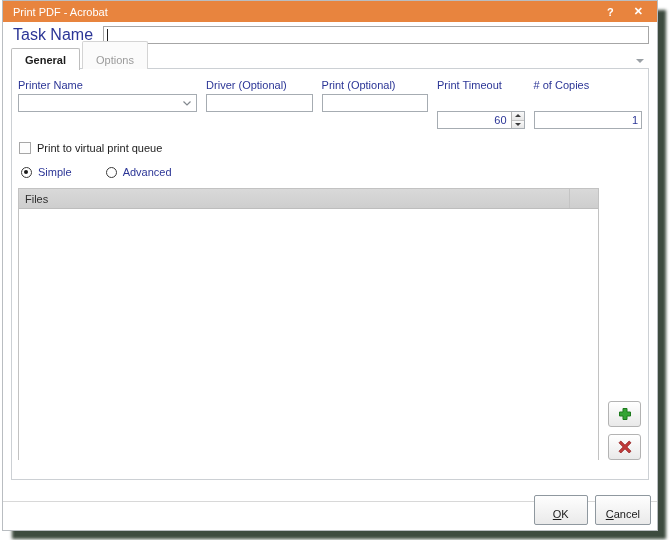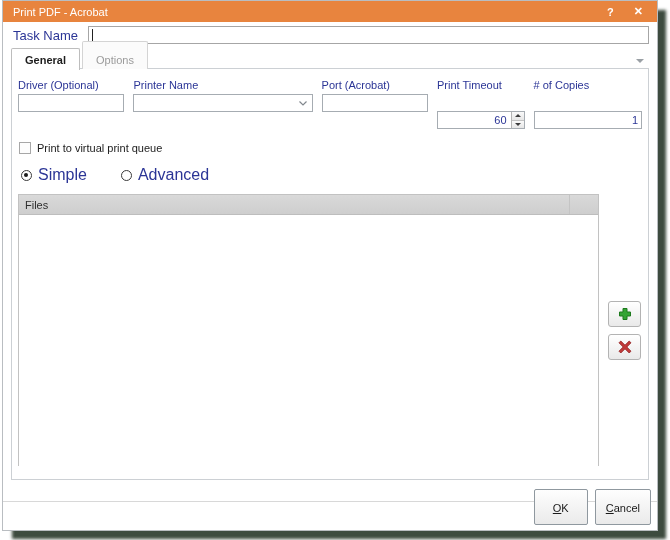--- a/index.html
+++ b/index.html
@@ -15,21 +15,21 @@
   }
   
   .titlebar {
     height:21px; background:#e8843e; display:flex; align-items:center;
     padding:0 14px 0 10px; gap:20px;
   }
   .titlebar .title { flex:1; color:#fff; font-size:11px; }
   .tb-btn { color:#fff; font-size:11px; font-weight:bold; cursor:default; }
   
   .taskrow { display:flex; align-items:center; margin:4px 8px 3px 10px; gap:10px; }
-  .taskrow label { font-size:13px; color:#2b3596; white-space:nowrap; }
+  .taskrow label { font-size:16px; color:#2b3596; white-space:nowrap; }
   .taskinput { flex:1; height:18px; border:1px solid #a6a6a6; background:#fff; position:relative; }
   .caret { position:absolute; left:3px; top:2px; bottom:2px; width:1px; background:#222; }
   
   .tabstrip { position:relative; margin:2px 8px 0 8px; height:22px; display:flex; align-items:flex-end; gap:2px; z-index:2; }
   .tab {
     font-size:11px; padding:12px 13px 3px; background:#fbfbfb; color:#9b9b9b;
     border:1px solid #d4d4d4; border-bottom:none; border-radius:2px 2px 0 0; margin-bottom:0px;
   }
   .tab.active {
     background:#fff; border-color:#bdbdbd; color:#1d1d1d; font-weight:bold;
@@ -62,46 +62,46 @@
     display:flex; flex-direction:column; border-left:1px solid #b4b4b4;
   }
   .spin { flex:1; background:linear-gradient(#fafafa,#e6e6e6); display:flex; align-items:center; justify-content:center; }
   .spin.up { border-bottom:1px solid #c2c2c2; }
   .tri-up   { width:0; height:0; border-left:3px solid transparent; border-right:3px solid transparent; border-bottom:3px solid #3c3c3c; }
   .tri-down { width:0; height:0; border-left:3px solid transparent; border-right:3px solid transparent; border-top:3px solid #3c3c3c; }
   
   .checkrow { margin:13px 0 0 1px; display:flex; align-items:center; gap:6px; font-size:11px; color:#1c1c1c; }
   .cbx { width:12px; height:12px; border:1px solid #a7a7a7; background:#fdfdfd; flex:none; }
   .radiorow { margin:12px 0 0 3px; display:flex; gap:34px; }
-  .radio { display:flex; align-items:center; gap:6px; font-size:16px; color:#2b3596; }
+  .radio { display:flex; align-items:center; gap:6px; font-size:11px; color:#2b3596; }
   .rcircle { width:11px; height:11px; border:1.5px solid #3a3a3a; border-radius:50%; position:relative; background:#fff; flex:none; }
   .radio.selected .rcircle::after {
     content:""; position:absolute; left:2px; top:2px; width:4px; height:4px;
     border-radius:50%; background:#1c1c1c;
   }
   
-  .filesarea { margin-top:10px; display:flex; align-items:center; }
+  .filesarea { margin-top:10px; display:flex; align-items:flex-end; }
   .fileslist { width:581px; height:272px; border:1px solid #c2c2c2; background:#fff; }
   .files-header {
     height:20px; background:linear-gradient(#d9d9d9,#cecece); border-bottom:1px solid #bdbdbd;
     display:flex; align-items:center; padding:0 6px; font-size:11px; color:#2e2e2e; position:relative;
   }
   .files-header::after { content:""; position:absolute; right:28px; top:0; bottom:0; border-left:1px solid #c4c4c4; }
   .files-body { height:251px; background:#fff; }
   .btncol { margin-left:9px; display:flex; flex-direction:column; gap:7px; }
   .iconbtn {
     width:33px; height:26px; border:1px solid #b3b3b3; border-radius:3px;
     background:linear-gradient(#ffffff,#e9e9e9); display:flex; align-items:center; justify-content:center;
     padding:0; cursor:pointer;
   }
   
   .footer-sep { position:absolute; left:0; right:0; bottom:28px; border-top:1px solid #d8d8d8; }
   .footer { position:absolute; right:6px; bottom:5px; display:flex; gap:7px; }
   .btn {
-    min-width:54px; height:36px; font:11px "Liberation Sans", sans-serif; color:#1a1a1a;
+    min-width:54px; height:30px; font:11px "Liberation Sans", sans-serif; color:#1a1a1a;
     background:linear-gradient(#fefefe,#eaeaea); border:1px solid #8f989f; border-radius:2px; padding:12px 10px;
   }
 </style>
 </head>
 <body>
 
 <div class="stage">
   <div class="window">
 
     <div class="titlebar">
@@ -119,34 +119,34 @@
 
     <div class="tabstrip">
       <div class="tab active">General</div>
       <div class="tab">Options</div>
       <span class="strip-arrow"></span>
     </div>
 
     <div class="panel">
 
       <div class="form-row">
-        <div class="field f-driver">
-          <label>Driver (Optional)</label>
-          <input value="" style="">
-        </div>
         <div class="field f-printer">
           <label>Printer Name</label>
           <div class="box combo">
             <svg class="combo-arrow" viewBox="0 0 8 5">
                 <polyline points="0.5,0.5 4,4 7.5,0.5" fill="none" stroke="#82888e" stroke-width="1.2"></polyline>
               </svg>
           </div>
         </div>
+        <div class="field f-driver">
+          <label>Driver (Optional)</label>
+          <input value="" style="">
+        </div>
         <div class="field f-port">
-          <label>Port (Acrobat)</label>
+          <label>Print (Optional)</label>
           <input value="" style="">
         </div>
         <div class="field f-timeout">
           <label>Print Timeout</label>
           <div class="combo" style="position:relative;">
             <input class="num" value="60" style="">
             <span class="spinner">
               <span class="spin up">
                   <span class="tri-up"></span>
                 </span>

